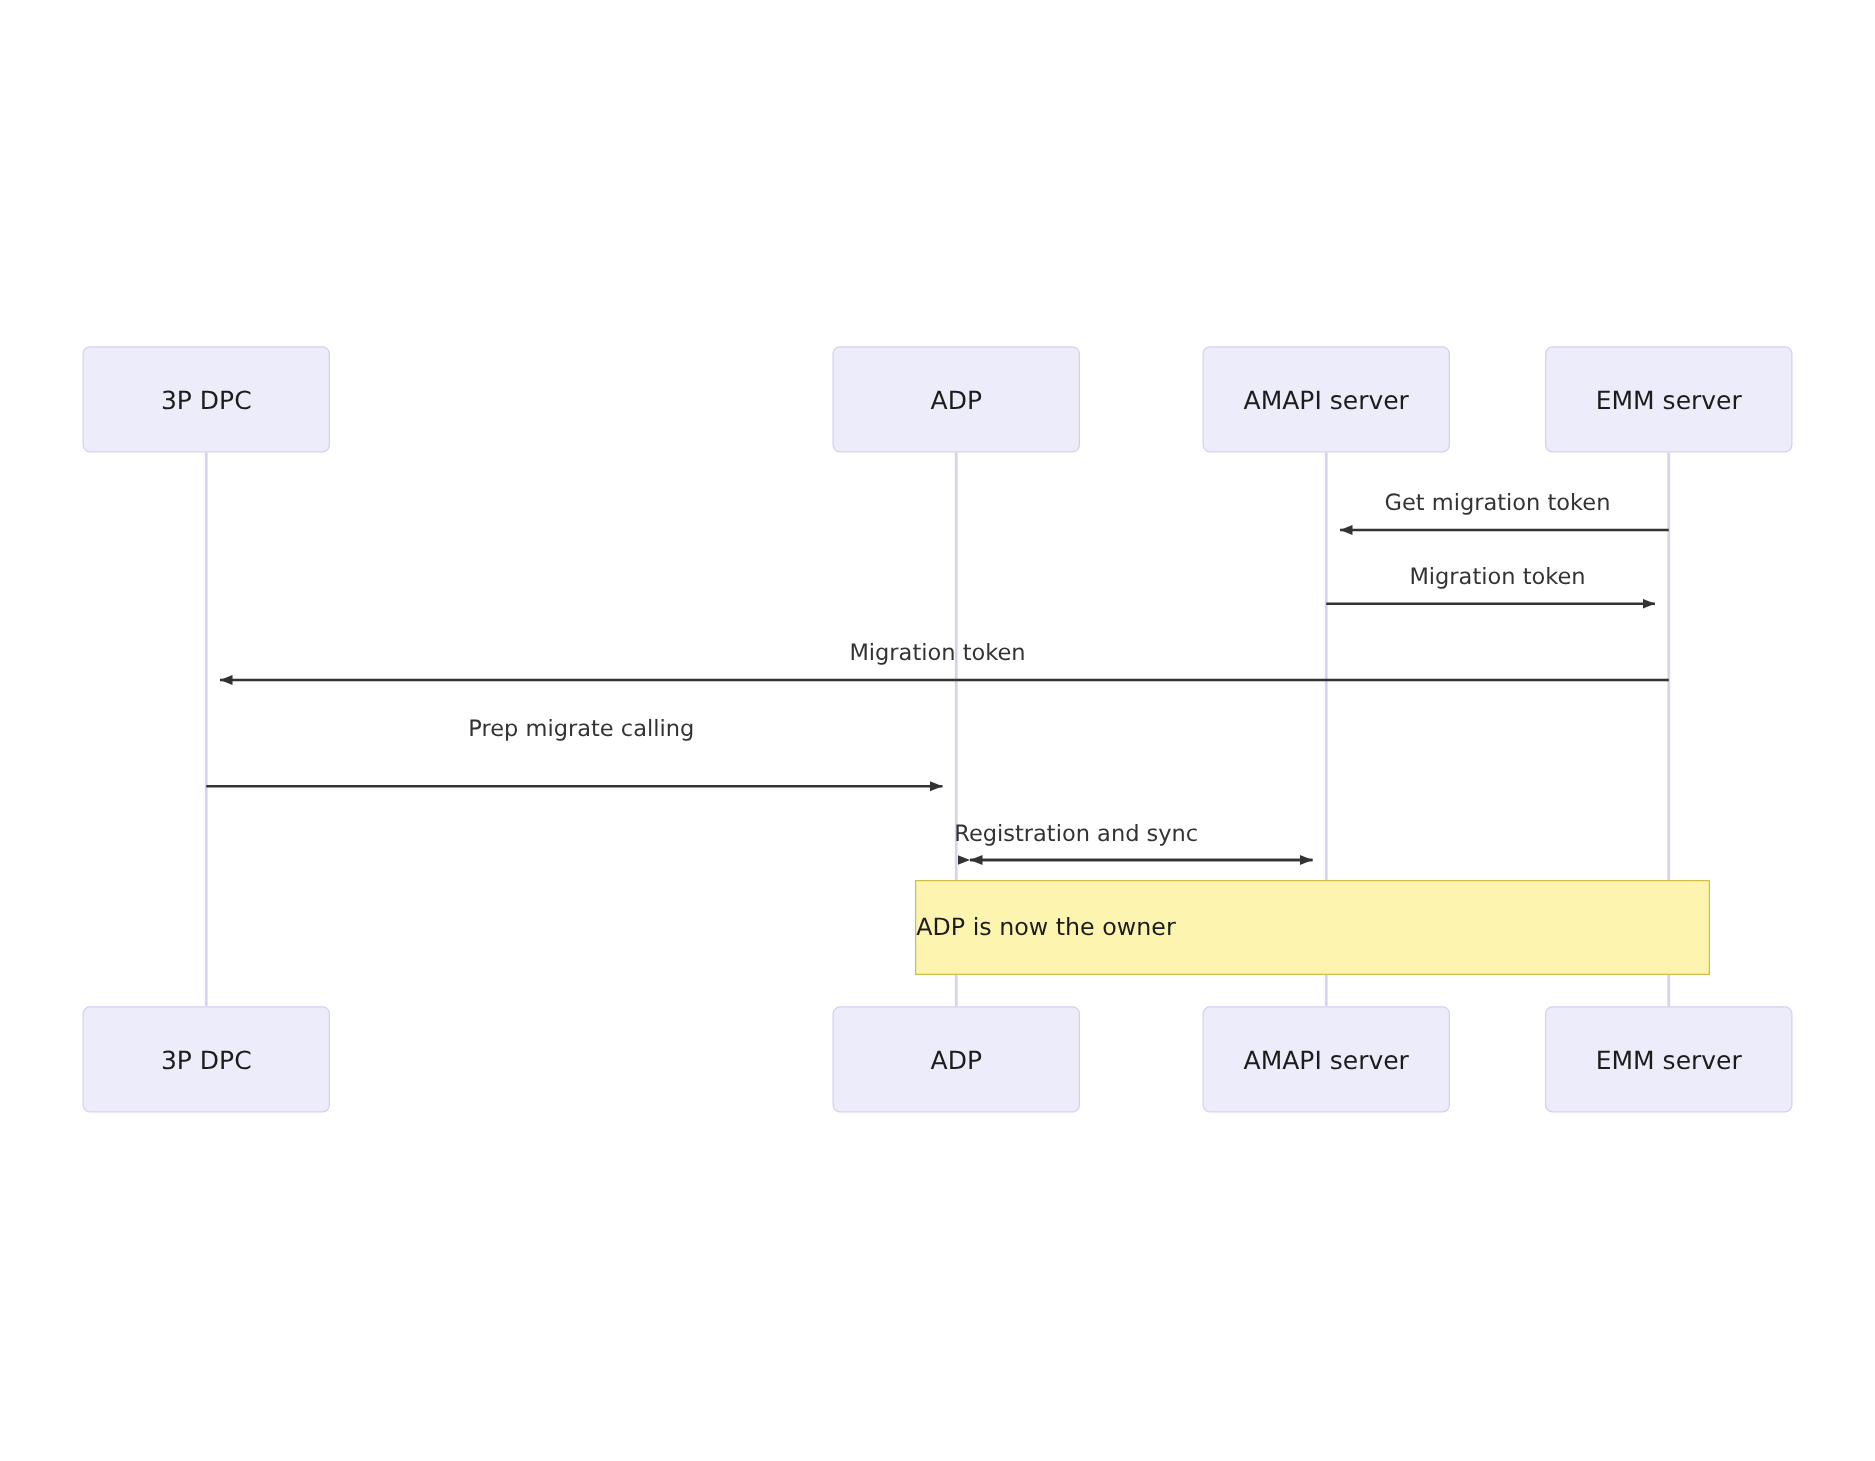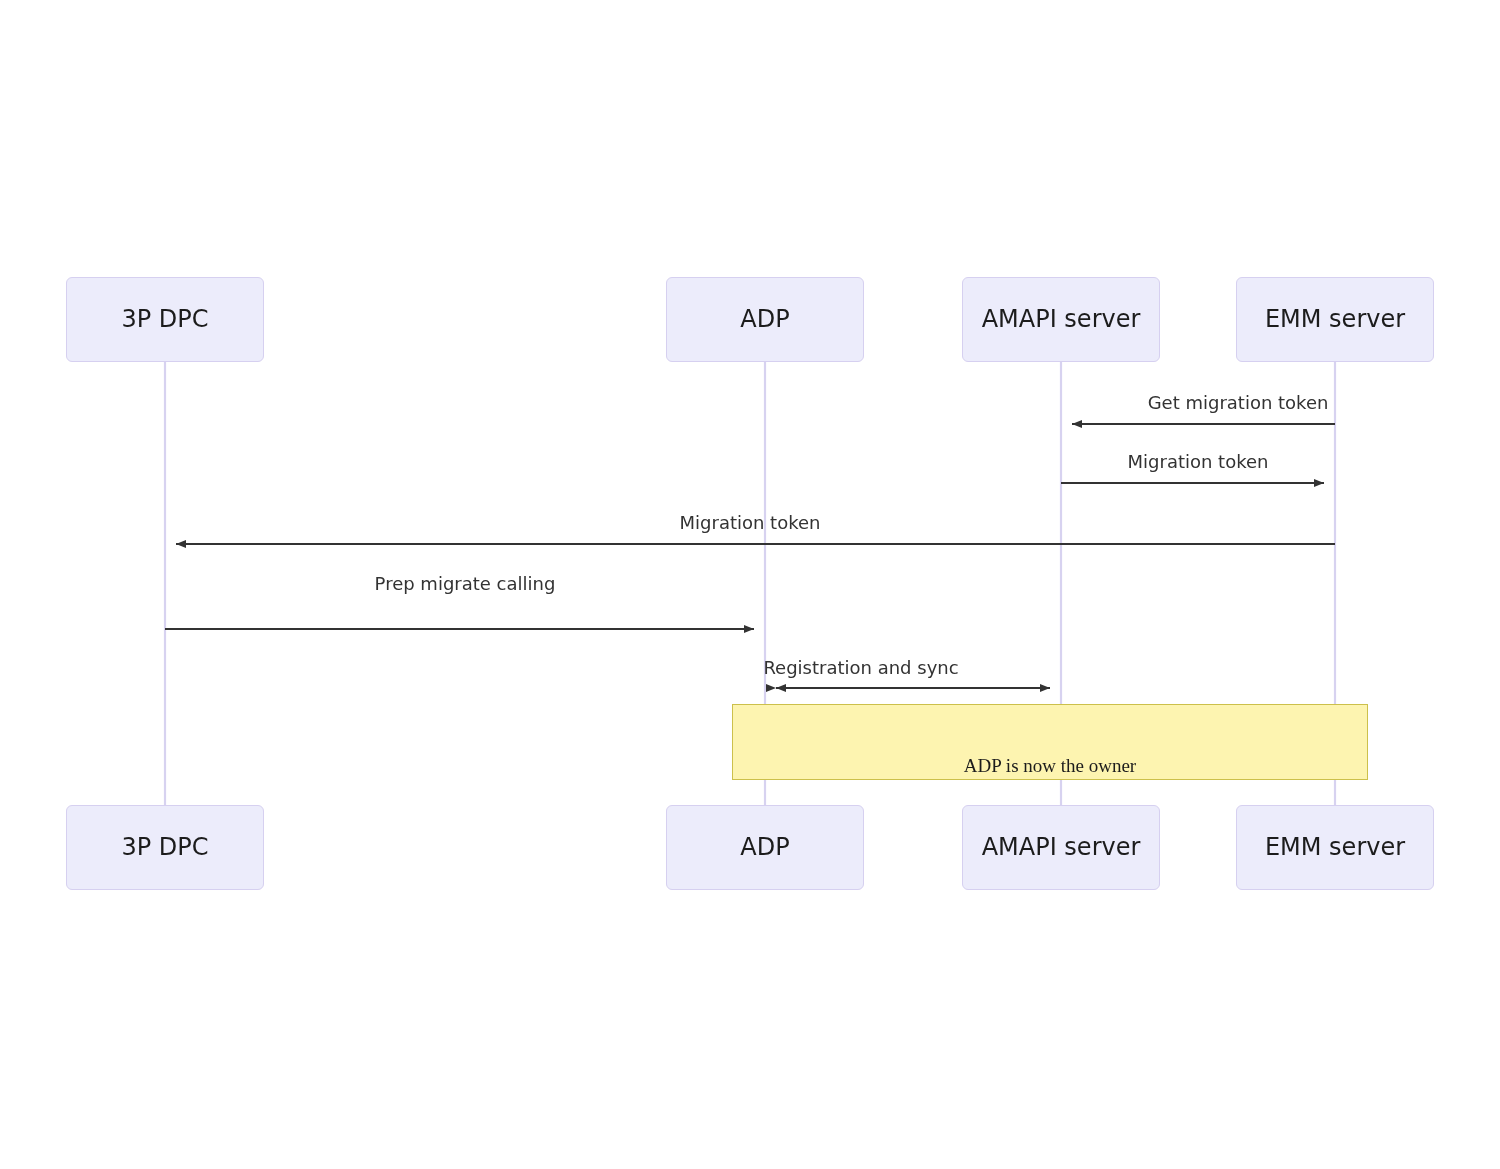--- a/index.html
+++ b/index.html
@@ -30,37 +30,36 @@
     position: absolute;
     box-sizing: border-box;
     background: #ECECFB;
     border: 1px solid #D6D0F0;
     border-radius: 6px;
     display: flex;
     align-items: center;
     justify-content: center;
   }
   .actor-label {
-    font-size: 24px;
+    font-size: 20px;
     color: #1c1c1c;
     font-family: "DejaVu Sans", "Liberation Sans", sans-serif;
     line-height: 1.1;
     text-align: right;
     white-space: nowrap;
   }
   .note-box {
     position: absolute;
     box-sizing: border-box;
     background: #FDF4B0;
     border: 1.6px solid #CCC04B;
     display: flex;
-    align-items: flex-end;
+    align-items: flex-start;
     justify-content: center;
-    flex-direction: row;
-    font-family: Liberation Serif, serif;
+    flex-direction: column;
   }
   .note-line {
     font-size: 19px;
     color: #1c1c1c;
     line-height: 1.38;
     text-align: center;
     white-space: nowrap;
   }
   .msg-label {
     position: absolute;
@@ -127,21 +126,21 @@
         <span class="actor-label">ADP</span>
       </div>
       <div class="actor-box" style="left: 962px; top: 805px; width: 198px; height: 85px;">
         <span class="actor-label">AMAPI server</span>
       </div>
       <div class="actor-box" style="left: 1236px; top: 805px; width: 198px; height: 85px;">
         <span class="actor-label">EMM server</span>
       </div>
     </div>
   <div id="msg-labels">
-      <div class="msg-label" style="left: 1198px; top: 391px; margin-left: 40px;"><span>Get migration token</span></div>
+      <div class="msg-label" style="left: 1198px; top: 391px;"><span>Get migration token</span></div>
       <div class="msg-label" style="left: 1198px; top: 450px;"><span>Migration token</span></div>
       <div class="msg-label" style="left: 750px; top: 511px;"><span>Migration token</span></div>
       <div class="msg-label" style="left: 465px; top: 572px;"><span>Prep migrate calling</span></div>
       <div class="msg-label" style="left: 861px; top: 656px;"><span>Registration and sync</span></div>
     </div>
 
   <div class="note-box" id="note" style="left: 732px; top: 704px; width: 636px; height: 76px;">
     <span class="note-line">ADP is now the owner</span>
   </div>
 

